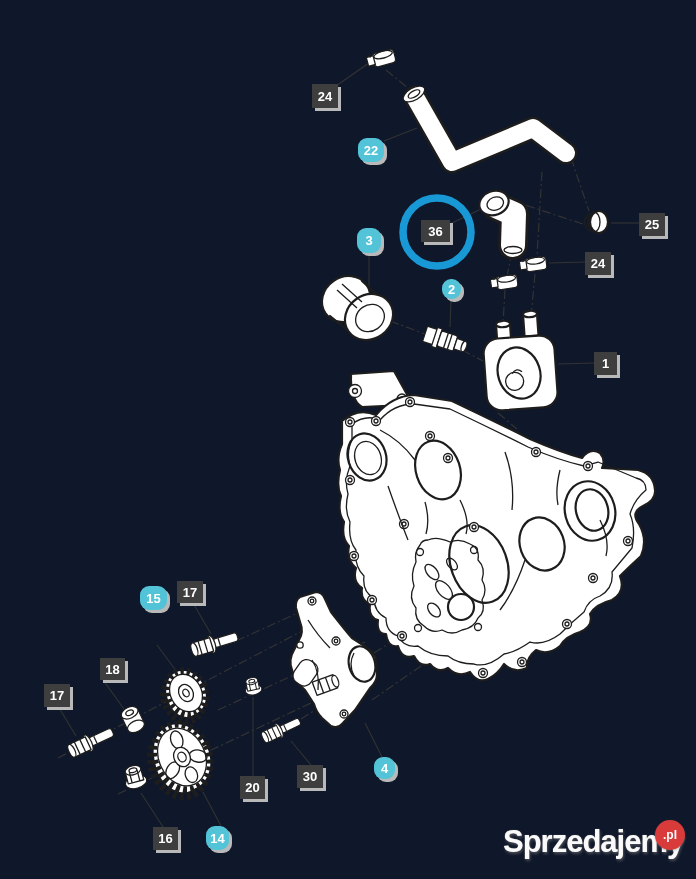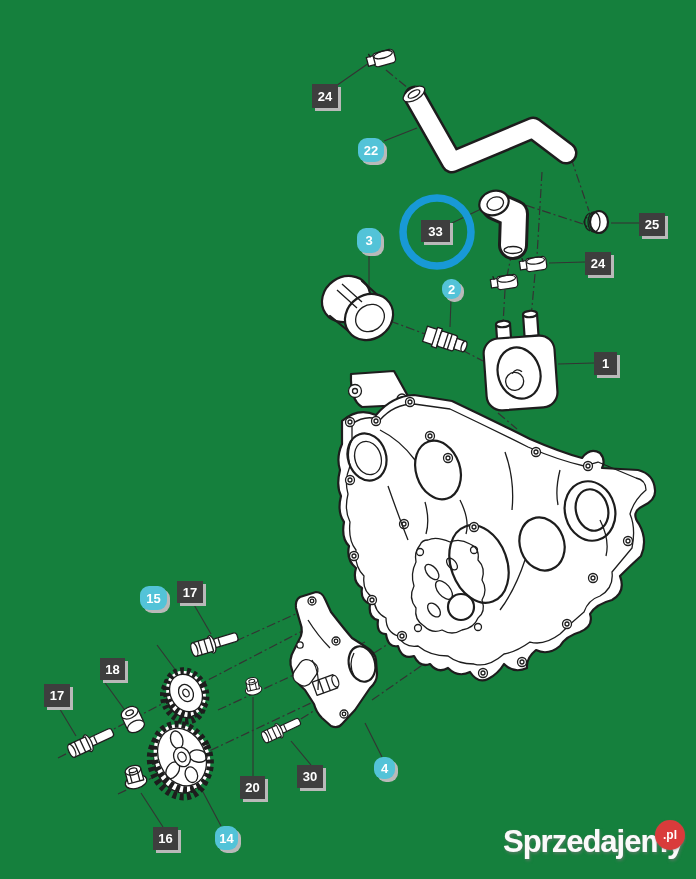--- a/index.html
+++ b/index.html
@@ -1,17 +1,17 @@
 <!DOCTYPE html>
 <html><head>
 <meta charset="utf-8">
 <style>
   html,body{margin:0;padding:0;background:#fff;}
   #canvas{
-    position:relative;width:696px;height:879px;background:#15803d;
+    position:relative;width:696px;height:879px;background:#0f172a;
     font-family:"Liberation Sans",sans-serif;overflow:hidden;
   }
   #art{position:absolute;left:0;top:0;}
   
   .s2{stroke:#1d1d1d;stroke-width:2.2;fill:none;stroke-linejoin:round;stroke-linecap:round;}
   .s1{stroke:#1d1d1d;stroke-width:1.3;fill:none;stroke-linejoin:round;}
   .w{fill:#ffffff;}
   .dd{stroke:#333;stroke-width:1.2;fill:none;stroke-dasharray:9 3 2 3;}
   .ld{stroke:#333;stroke-width:1.1;fill:none;}
   
@@ -333,33 +333,33 @@
     <ellipse class="s1 w" cx="0" cy="-8" rx="9" ry="5.5"></ellipse>
     <ellipse class="s1" cx="0" cy="-8" rx="4" ry="2.5"></ellipse>
   </g>
 
   <circle cx="437" cy="232" r="34" fill="none" stroke="#1899d6" stroke-width="7.5"></circle>
 </svg>
 
 <div class="lbl dark" style="left:312px;top:84px;width:26px;height:24px">24</div>
 <div class="lbl cyan" style="left:358px;top:138px;width:26px;height:24px">22</div>
 <div class="lbl cyan" style="left:357px;top:228px;width:24px;height:25px">3</div>
-<div class="lbl dark" style="left:421px;top:220px;width:29px;height:22px">33</div>
+<div class="lbl dark" style="left:421px;top:220px;width:29px;height:22px">36</div>
 <div class="lbl dark" style="left:639px;top:213px;width:26px;height:23px">25</div>
 <div class="lbl dark" style="left:585px;top:252px;width:26px;height:23px">24</div>
 <div class="lbl cyan" style="left:442px;top:279px;width:19px;height:20px">2</div>
 <div class="lbl dark" style="left:594px;top:352px;width:23px;height:23px">1</div>
 <div class="lbl dark" style="left:177px;top:581px;width:26px;height:22px">17</div>
 <div class="lbl cyan" style="left:140px;top:586px;width:27px;height:24px">15</div>
 <div class="lbl dark" style="left:100px;top:658px;width:25px;height:22px">18</div>
 <div class="lbl dark" style="left:44px;top:684px;width:26px;height:23px">17</div>
 <div class="lbl dark" style="left:240px;top:776px;width:25px;height:23px">20</div>
 <div class="lbl dark" style="left:297px;top:765px;width:26px;height:23px">30</div>
 <div class="lbl cyan" style="left:374px;top:757px;width:21px;height:22px">4</div>
 <div class="lbl dark" style="left:153px;top:827px;width:25px;height:23px">16</div>
-<div class="lbl cyan" style="left:215px;top:826px;width:23px;height:24px">14</div>
+<div class="lbl cyan" style="left:206px;top:826px;width:23px;height:24px">14</div>
 
 <div class="wm">
   <span>Sprzedajemy</span>
   <span class="badge">.pl</span>
 </div>
 
 </div>
 
 </body></html>

